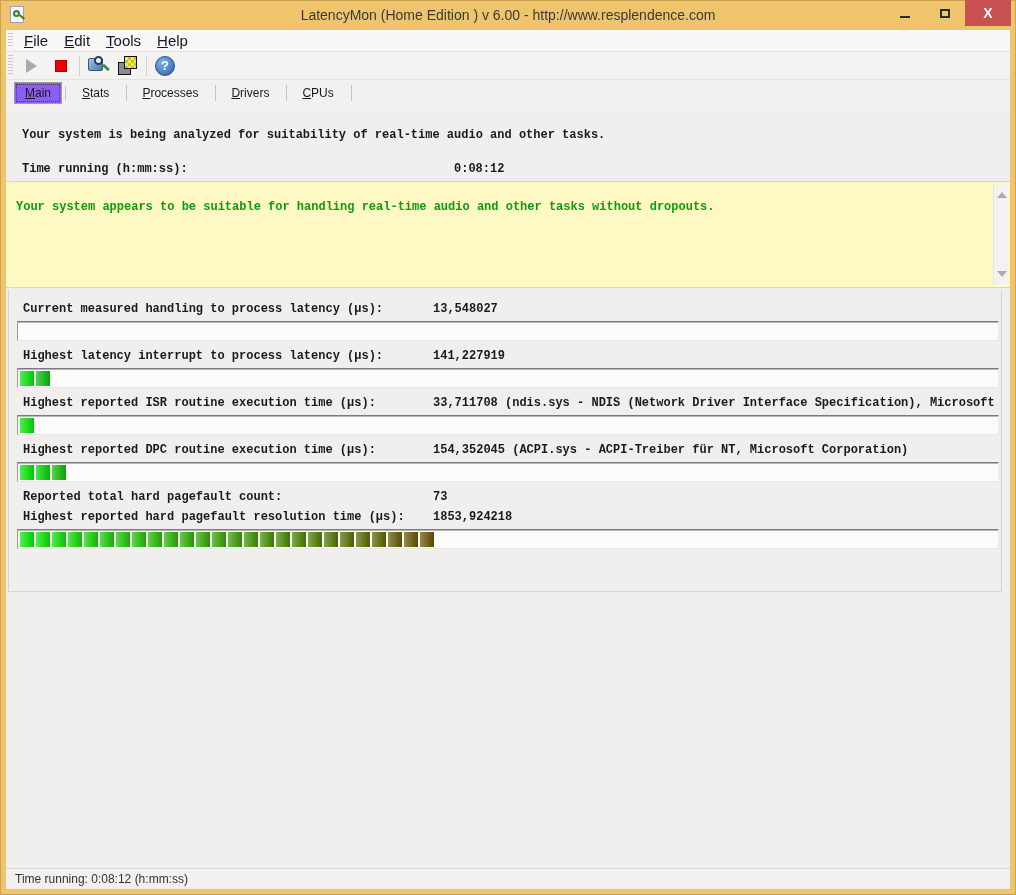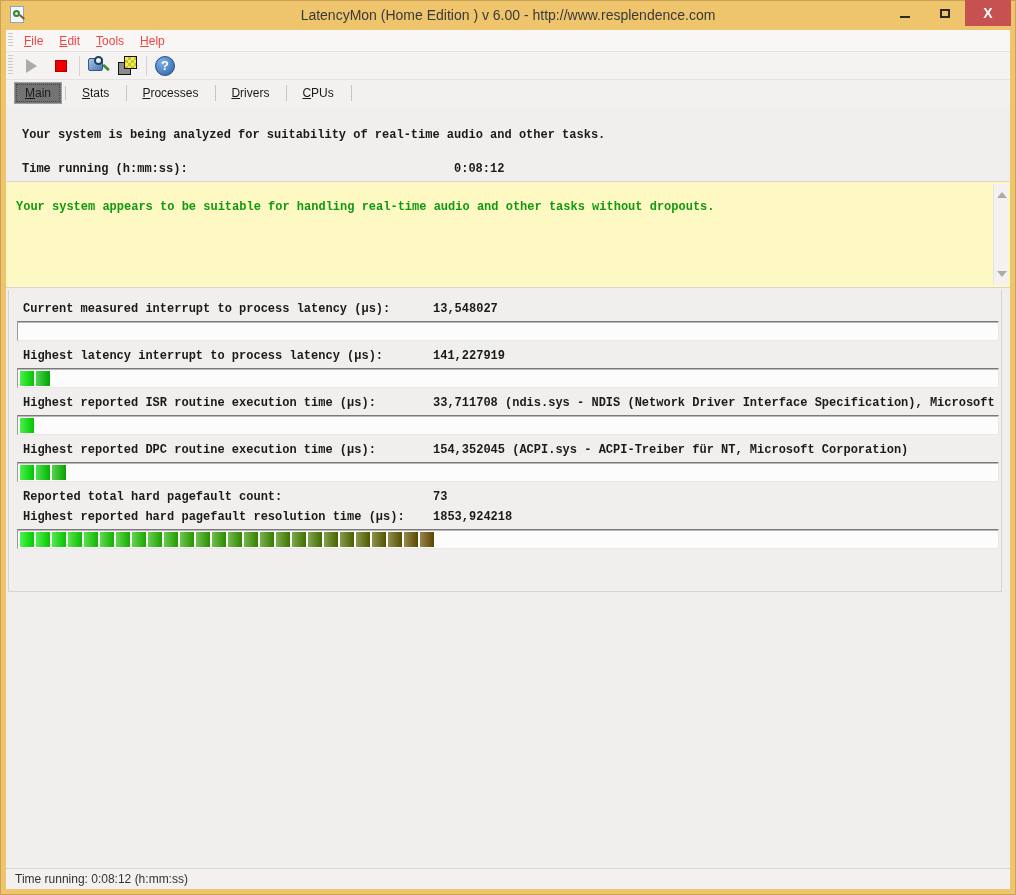--- a/index.html
+++ b/index.html
@@ -30,21 +30,21 @@
 
   
   .app-frame { position:absolute; left:6px; right:6px; top:30px; bottom:6px;
     background:#F0EFEE; display:flex; flex-direction:column; }
 
   .grip { width:5px; margin:3px 3px 3px 2px; align-self:stretch;
     background:repeating-linear-gradient(to bottom,#C9C9C9 0 1px, transparent 1px 3px); }
 
   .menubar { height:22px; background:#F8F7F6; border-bottom:1px solid #E5E3E0;
     display:flex; align-items:center; }
-  .menu-item { padding:2px 8px; font-size:12px; color:#ef4444; }
+  .menu-item { padding:2px 8px; font-size:15px; color:#0f172a; }
   .menu-item u { text-decoration:underline; }
 
   .toolbar { height:28px; background:#F4F3F2; border-bottom:1px solid #E5E3E0;
     display:flex; align-items:center; }
   .tbtn { width:30px; height:26px; display:flex; align-items:center;
     justify-content:center; position:relative; }
   .tsep { width:1px; height:20px; background:#D5D3D0; margin:0 3px; }
   .icon-play { width:0; height:0; border-left:11px solid #ABABAB;
     border-top:7px solid transparent; border-bottom:7px solid transparent; }
   .icon-stop { width:12px; height:12px; background:#EE0000; border:1px solid #B00000; }
@@ -71,21 +71,21 @@
     border:1px solid #1F4E8C; color:#FFFFFF; font-weight:bold; font-size:13px;
     display:flex; align-items:center; justify-content:center; }
 
   .tabbar { height:26px; background:#F2F1F0; display:flex; align-items:center;
     padding-left:8px; }
   .tab { position:relative; padding:4px 13px 4px 11px; font-size:12px; color:#1A1A1A;
     margin-right:9px; }
   .tab u { text-decoration:underline; }
   .tab::after { content:''; position:absolute; right:-5px; top:3px; bottom:3px;
     width:1px; background:#C8C6C3; }
-  .tab.selected { background:#737373; border:1px solid #9E9E9E;
+  .tab.selected { background:#8b5cf6; border:1px solid #9E9E9E;
     outline:1px dotted #444444; outline-offset:-3px; padding:3px 10px; }
 
   
   .content { flex:1; position:relative; font-family:"Liberation Mono", monospace;
     font-weight:bold; font-size:12px; color:#1A1A1A; }
 
   .panel-analysis { height:76px; border-bottom:1px solid #D6D4D1;
     padding:22px 0 0 16px; position:relative; background:#F0EFEE; }
   .panel-analysis .line2 { margin-top:20px; }
   .val-col { position:absolute; left:432px; }
@@ -203,21 +203,21 @@
 
       <div class="panel-verdict">
         <div class="verdict-text">Your system appears to be suitable for handling real-time audio and other tasks without dropouts.</div>
         <div class="vscroll">
           <div class="varrow up"></div>
           <div class="varrow down"></div>
         </div>
       </div>
 
       <div class="panel-measure" id="measure-panel">
-          <div class="mline"><span>Current measured interrupt to process latency (µs):</span><span class="mvalue">13,548027</span></div>
+          <div class="mline"><span>Current measured handling to process latency (µs):</span><span class="mvalue">13,548027</span></div>
           <div class="mbar"></div>
           <div class="mline"><span>Highest latency interrupt to process latency (µs):</span><span class="mvalue">141,227919</span></div>
           <div class="mbar"><span class="seg" style="background-color: rgb(0, 232, 0);"></span><span class="seg" style="background-color: rgb(0, 193, 3);"></span></div>
           <div class="mline"><span>Highest reported ISR routine execution time (µs):</span><span class="mvalue">33,711708  (ndis.sys - NDIS (Network Driver Interface Specification), Microsoft Corporation)</span></div>
           <div class="mbar"><span class="seg" style="background-color: rgb(0, 232, 0);"></span></div>
           <div class="mline"><span>Highest reported DPC routine execution time (µs):</span><span class="mvalue">154,352045  (ACPI.sys - ACPI-Treiber für NT, Microsoft Corporation)</span></div>
           <div class="mbar"><span class="seg" style="background-color: rgb(0, 232, 0);"></span><span class="seg" style="background-color: rgb(0, 212, 0);"></span><span class="seg" style="background-color: rgb(11, 191, 0);"></span></div>
           <div class="mline"><span>Reported total hard pagefault count:</span><span class="mvalue">73</span></div>
           <div class="mline"><span>Highest reported hard pagefault resolution time (µs):</span><span class="mvalue">1853,924218</span></div>
           <div class="mbar"><span class="seg" style="background-color: rgb(0, 238, 0);"></span><span class="seg" style="background-color: rgb(4, 232, 0);"></span><span class="seg" style="background-color: rgb(9, 225, 0);"></span><span class="seg" style="background-color: rgb(13, 219, 0);"></span><span class="seg" style="background-color: rgb(17, 213, 0);"></span><span class="seg" style="background-color: rgb(21, 206, 0);"></span><span class="seg" style="background-color: rgb(26, 200, 0);"></span><span class="seg" style="background-color: rgb(30, 194, 0);"></span><span class="seg" style="background-color: rgb(34, 187, 0);"></span><span class="seg" style="background-color: rgb(39, 181, 0);"></span><span class="seg" style="background-color: rgb(43, 175, 0);"></span><span class="seg" style="background-color: rgb(47, 168, 0);"></span><span class="seg" style="background-color: rgb(51, 162, 0);"></span><span class="seg" style="background-color: rgb(56, 156, 0);"></span><span class="seg" style="background-color: rgb(60, 149, 0);"></span><span class="seg" style="background-color: rgb(64, 143, 0);"></span><span class="seg" style="background-color: rgb(68, 137, 0);"></span><span class="seg" style="background-color: rgb(73, 130, 0);"></span><span class="seg" style="background-color: rgb(77, 124, 0);"></span><span class="seg" style="background-color: rgb(81, 118, 0);"></span><span class="seg" style="background-color: rgb(86, 111, 0);"></span><span class="seg" style="background-color: rgb(90, 105, 0);"></span><span class="seg" style="background-color: rgb(94, 99, 0);"></span><span class="seg" style="background-color: rgb(98, 92, 0);"></span><span class="seg" style="background-color: rgb(103, 86, 0);"></span><span class="seg" style="background-color: rgb(107, 80, 0);"></span></div>

